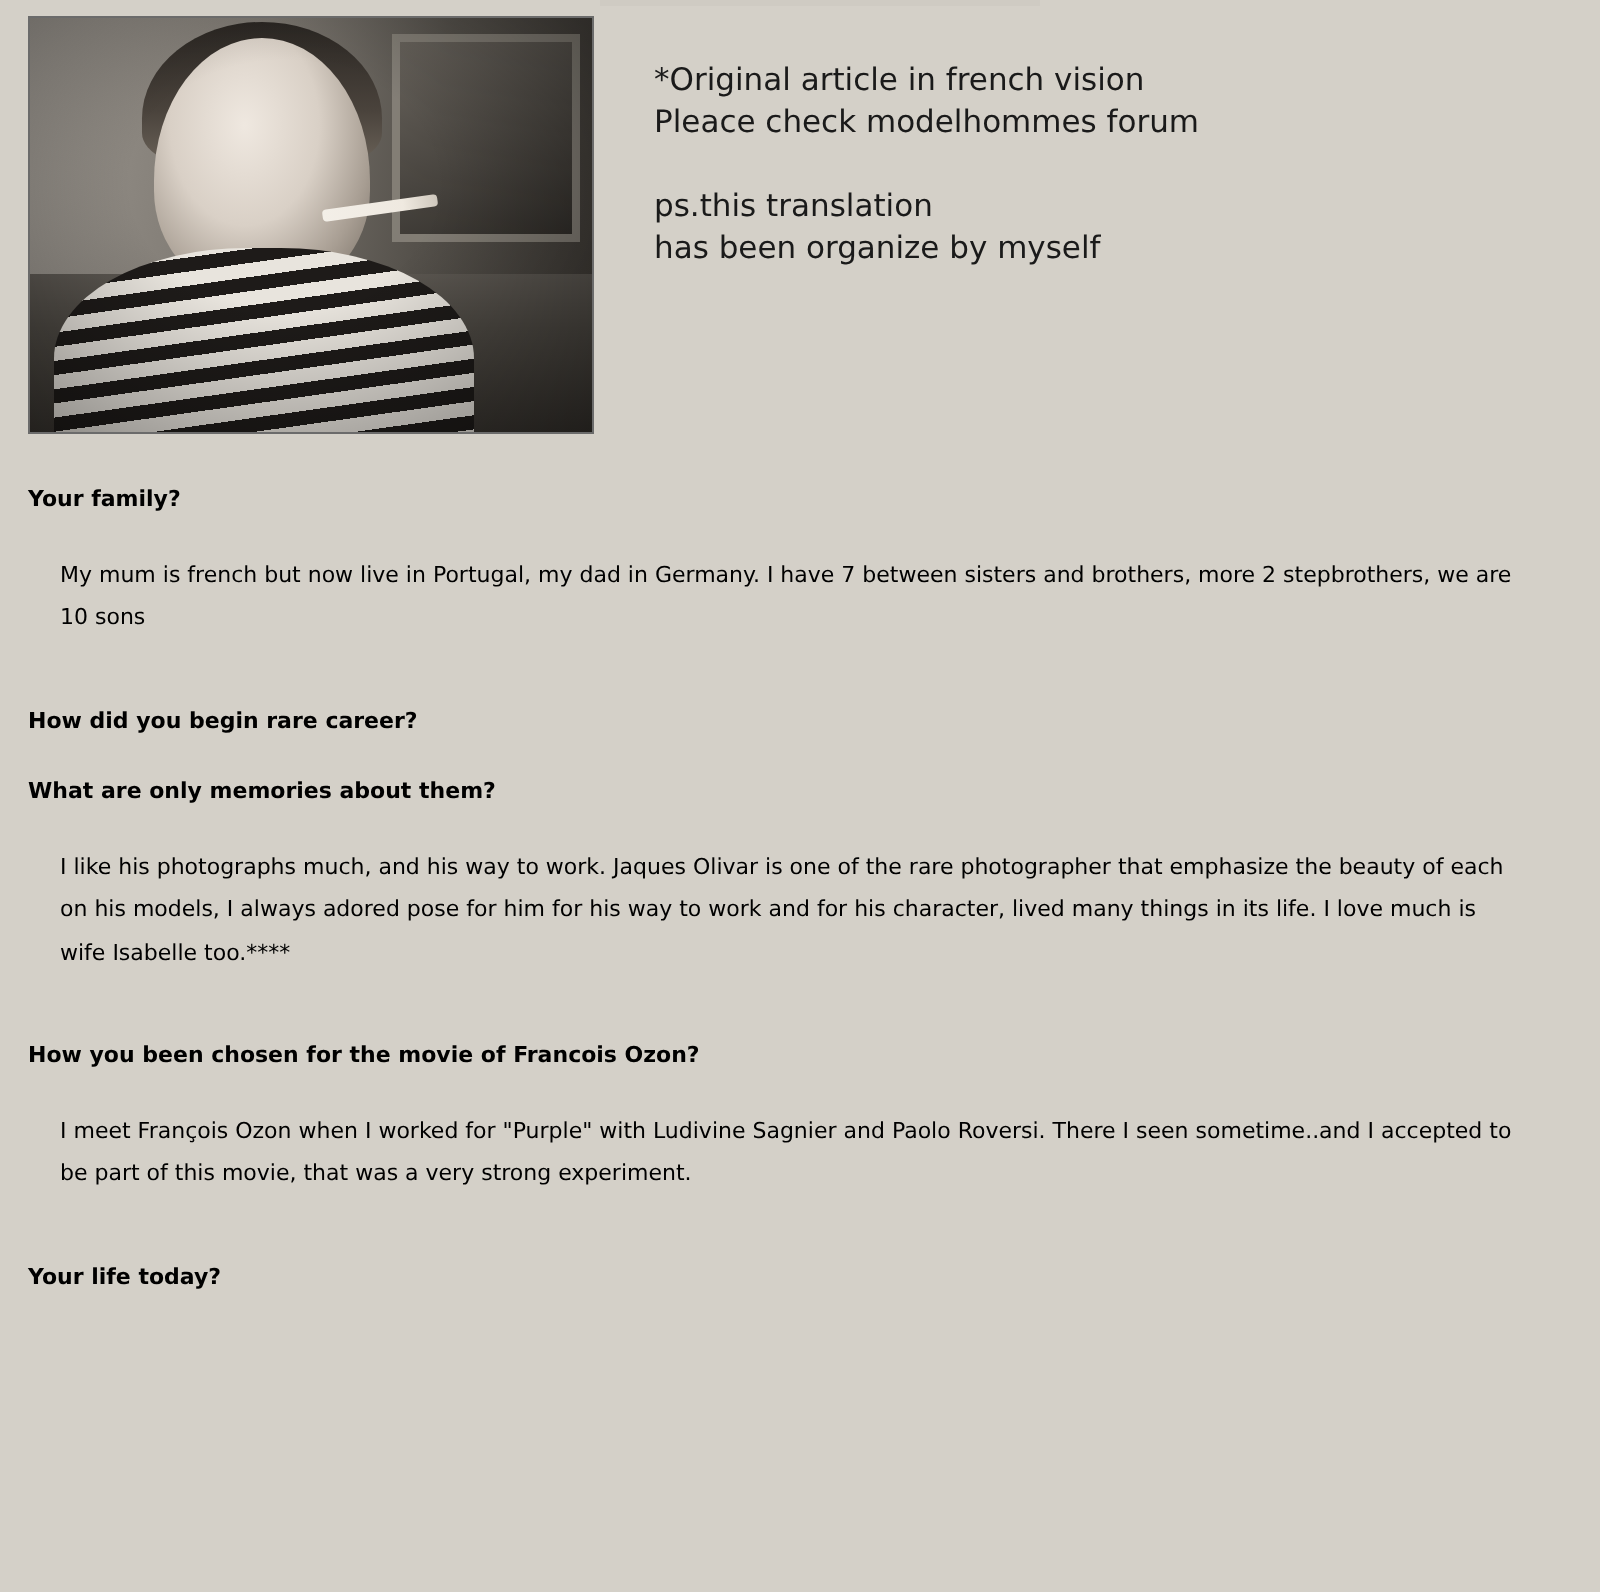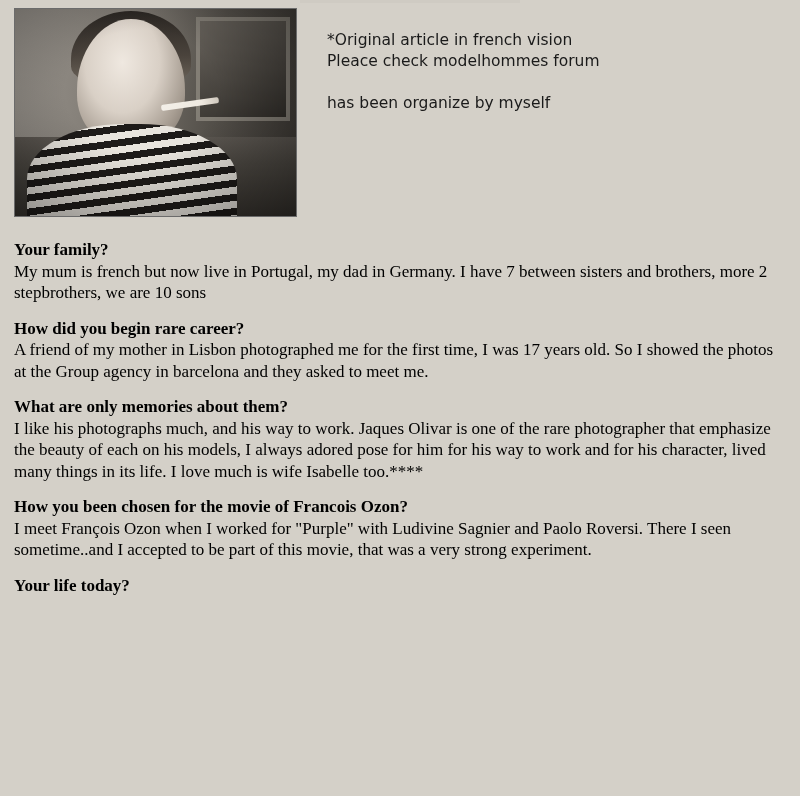--- a/index.html
+++ b/index.html
@@ -108,30 +108,29 @@
     padding-top: 22px;
     font-size: 15.5px;
     line-height: 21px;
     color: #1a1a1a;
   }
   .note p { margin: 0; }
   .note .spacer { height: 21px; }
 
   .body-text {
     padding: 22px 20px 0 14px;
-    font-size: 17px;
+    font-size: 11px;
     line-height: 21.5px;
-    font-family: Liberation Serif, serif;
   }
   .q {
     font-weight: bold;
     margin: 0;
   }
   .a {
-    margin: 0;
+    margin: 16px;
   }
   .gap {
     height: 14px;
   }
   .topline {
     position: absolute;
     top: 0;
     left: 300px;
     width: 220px;
     height: 3px;
@@ -155,34 +154,34 @@
       <div class="photo-head"></div>
       <div class="photo-cig"></div>
       <div class="photo-body"></div>
       <div class="photo-vignette"></div>
     </div>
 
     <div class="note">
       <p>*Original article in french vision</p>
       <p>Pleace check modelhommes forum</p>
       <div class="spacer"></div>
+      <p>ps.this translation</p>
       <p>has been organize by myself</p>
     </div>
 
   </div>
 
   <div class="body-text">
 
     <p class="q">Your family?</p>
     <p class="a">My mum is french but now live in Portugal, my dad in Germany. I have 7 between sisters and brothers, more 2 stepbrothers, we are 10 sons</p>
 
     <div class="gap"></div>
 
     <p class="q">How did you begin rare career?</p>
-    <p class="a">A friend of my mother in Lisbon photographed me for the first time, I was 17 years old. So I showed the photos at the Group agency in barcelona and they asked to meet me.</p>
 
     <div class="gap"></div>
 
     <p class="q">What are only memories about them?</p>
     <p class="a">I like his photographs much, and his way to work. Jaques Olivar is one of the rare photographer that emphasize the beauty of each on his models, I always adored pose for him for his way to work and for his character, lived many things in its life. I love much is wife Isabelle too.****</p>
 
     <div class="gap"></div>
 
     <p class="q">How you been chosen for the movie of Francois Ozon?</p>
     <p class="a">I meet François Ozon when I worked for "Purple" with Ludivine Sagnier and Paolo Roversi. There I seen sometime..and I accepted to be part of this movie, that was a very strong experiment.</p>

